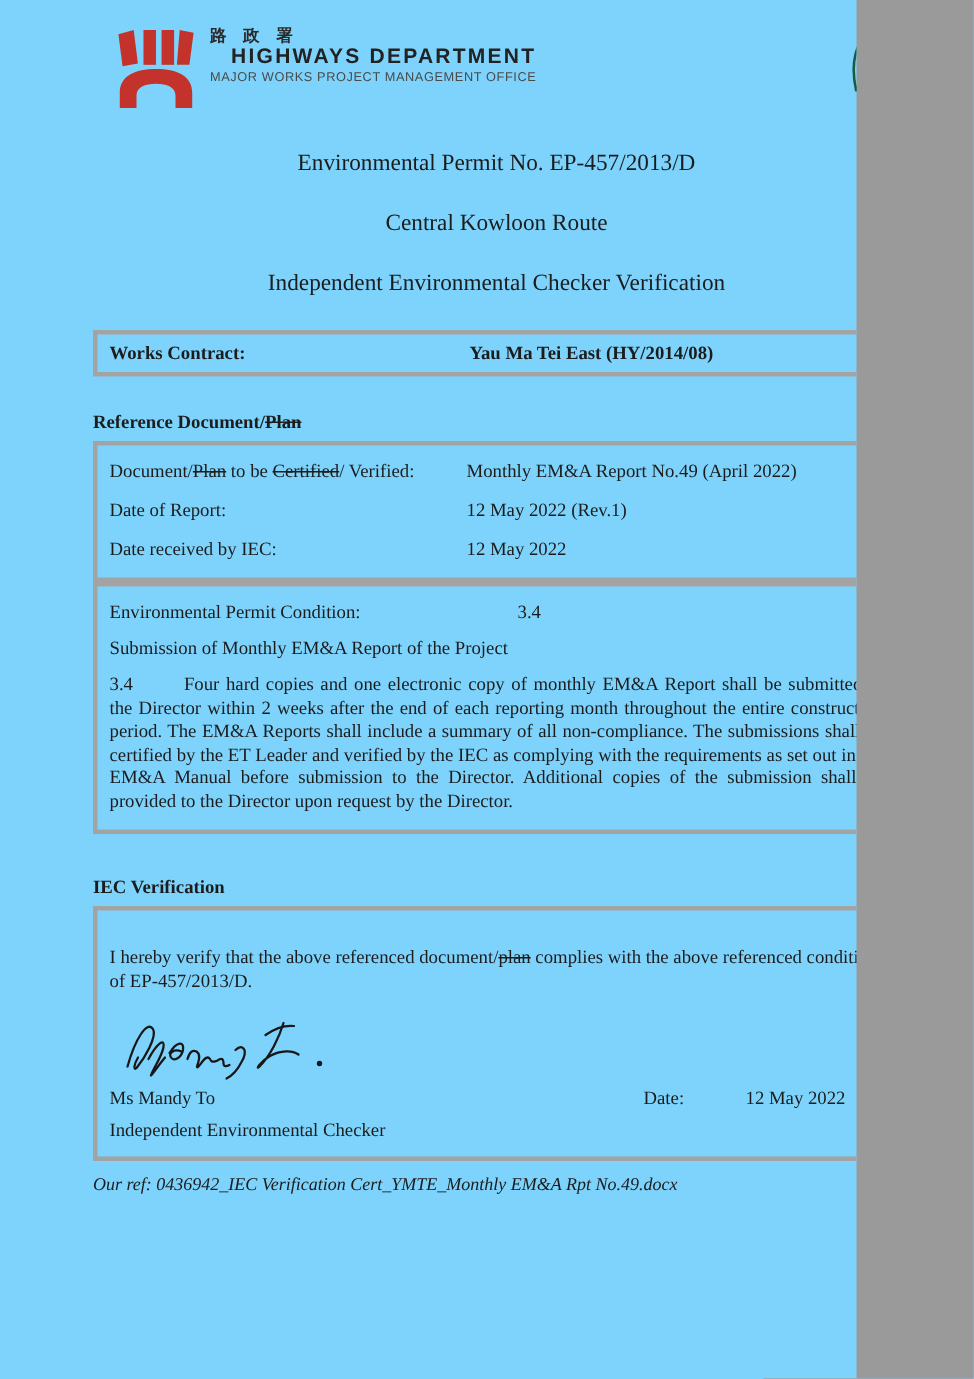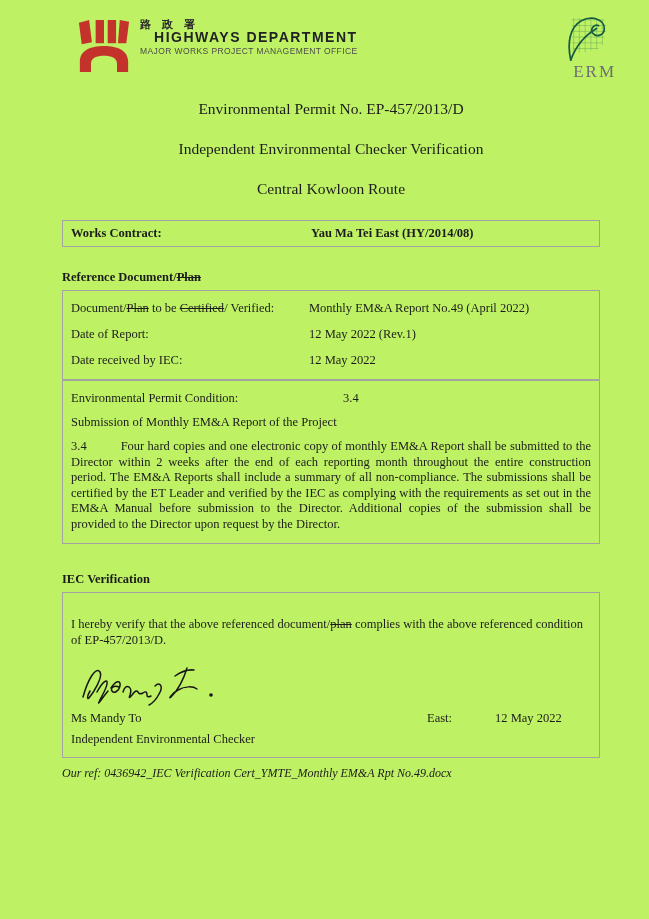--- a/index.html
+++ b/index.html
@@ -1,20 +1,20 @@
 <!DOCTYPE html>
 <html><head>
 <meta charset="utf-8">
 <style>
   * { margin:0; padding:0; box-sizing:border-box; }
   html,body { background:#9a9a9a; }
   .page {
     position:relative;
-    width:649px; height:919px;
-    background:#bef264;
+    width:571px; height:919px;
+    background:#7dd3fc;
     font-family:"Liberation Serif","DejaVu Serif",serif;
     color:#1c1c1c;
     overflow:hidden;
   }
   .content { position:absolute; left:62px; top:0; width:538px; }
 
   
   .header { position:absolute; top:16px; left:0; width:649px; height:70px; }
   .hyd { position:absolute; left:78px; top:2px; display:flex; }
   .hyd-logo { width:52px; height:52px; margin-top:2px; }
@@ -27,21 +27,21 @@
   .erm svg { width:52px; height:46px; display:block; margin:0 auto; }
   .erm-label { font-size:17px; color:#6d6e71; letter-spacing:2px; font-family:"Liberation Serif",serif; margin-top:0px; }
 
   
   .title { text-align:center; font-weight:normal; font-size:15.5px; }
   .t1 { margin-top:100px; }
   .t2 { margin-top:22px; }
   .t3 { margin-top:22px; }
 
   
-  .box { border:1px solid #a3a3a3; padding:5px 8px; font-size:12.5px; }
+  .box { border:3px solid #a3a3a3; padding:5px 8px; font-size:12.5px; }
   .works-box { margin-top:22px; display:grid; grid-template-columns:240px 1fr; align-items:center; min-height:27px; }
   .works-box .lbl, .works-box .val { font-weight:bold; }
 
   .section-head { font-weight:bold; font-size:12.5px; margin-top:23px; margin-bottom:5px; }
 
   .kv-row { display:grid; grid-template-columns:238px 1fr; padding:5px 0 6px 0; }
   .ep-row { grid-template-columns:272px 1fr; }
   .sub-row { padding:3px 0 7px 0; }
   .clause { text-align:justify; line-height:1.24; padding:2px 0 6px 0; }
   .tab { display:inline-block; width:34px; }
@@ -91,22 +91,22 @@
           <path d="M9,46 C14,32 24,20 36,13"></path>
         </g>
       </svg>
       <div class="erm-label">ERM</div>
     </div>
   </div>
 
   <div class="content">
 
     <div class="title t1">Environmental Permit No. EP-457/2013/D</div>
+    <div class="title t2">Central Kowloon Route</div>
     <div class="title t3">Independent Environmental Checker Verification</div>
-    <div class="title t2">Central Kowloon Route</div>
 
     <div class="box works-box">
       <span class="lbl">Works Contract:</span>
       <span class="val">Yau Ma Tei East (HY/2014/08)</span>
     </div>
 
     <div class="section-head"><span>Reference Document/</span><span class="strike">Plan</span></div>
 
     <div class="box">
       <div class="kv-row">
@@ -150,21 +150,21 @@
             <path d="M80,27 q4,-4 6,0 q1,3 -2,8 q-4,8 -10,11"></path>
             <path d="M100,17 q10,-7 19,-6"></path>
             <path d="M112,9 C109,19 103,31 96,38 C93,41 96,35 103,31 C110,27 118,27 122,30"></path>
           </g>
           <circle cx="136" cy="36" r="1.8" fill="#171717"></circle>
         </svg>
       </div>
 
       <div class="sig-row">
         <span>Ms Mandy To</span>
-        <span class="date-lbl">East:</span>
+        <span class="date-lbl">Date:</span>
         <span class="date-val">12 May 2022</span>
       </div>
       <div class="title-row">Independent Environmental Checker</div>
     </div>
 
     <div class="our-ref">Our ref: 0436942_IEC Verification Cert_YMTE_Monthly EM&amp;A Rpt No.49.docx</div>
 
   </div>
 </div>
 

